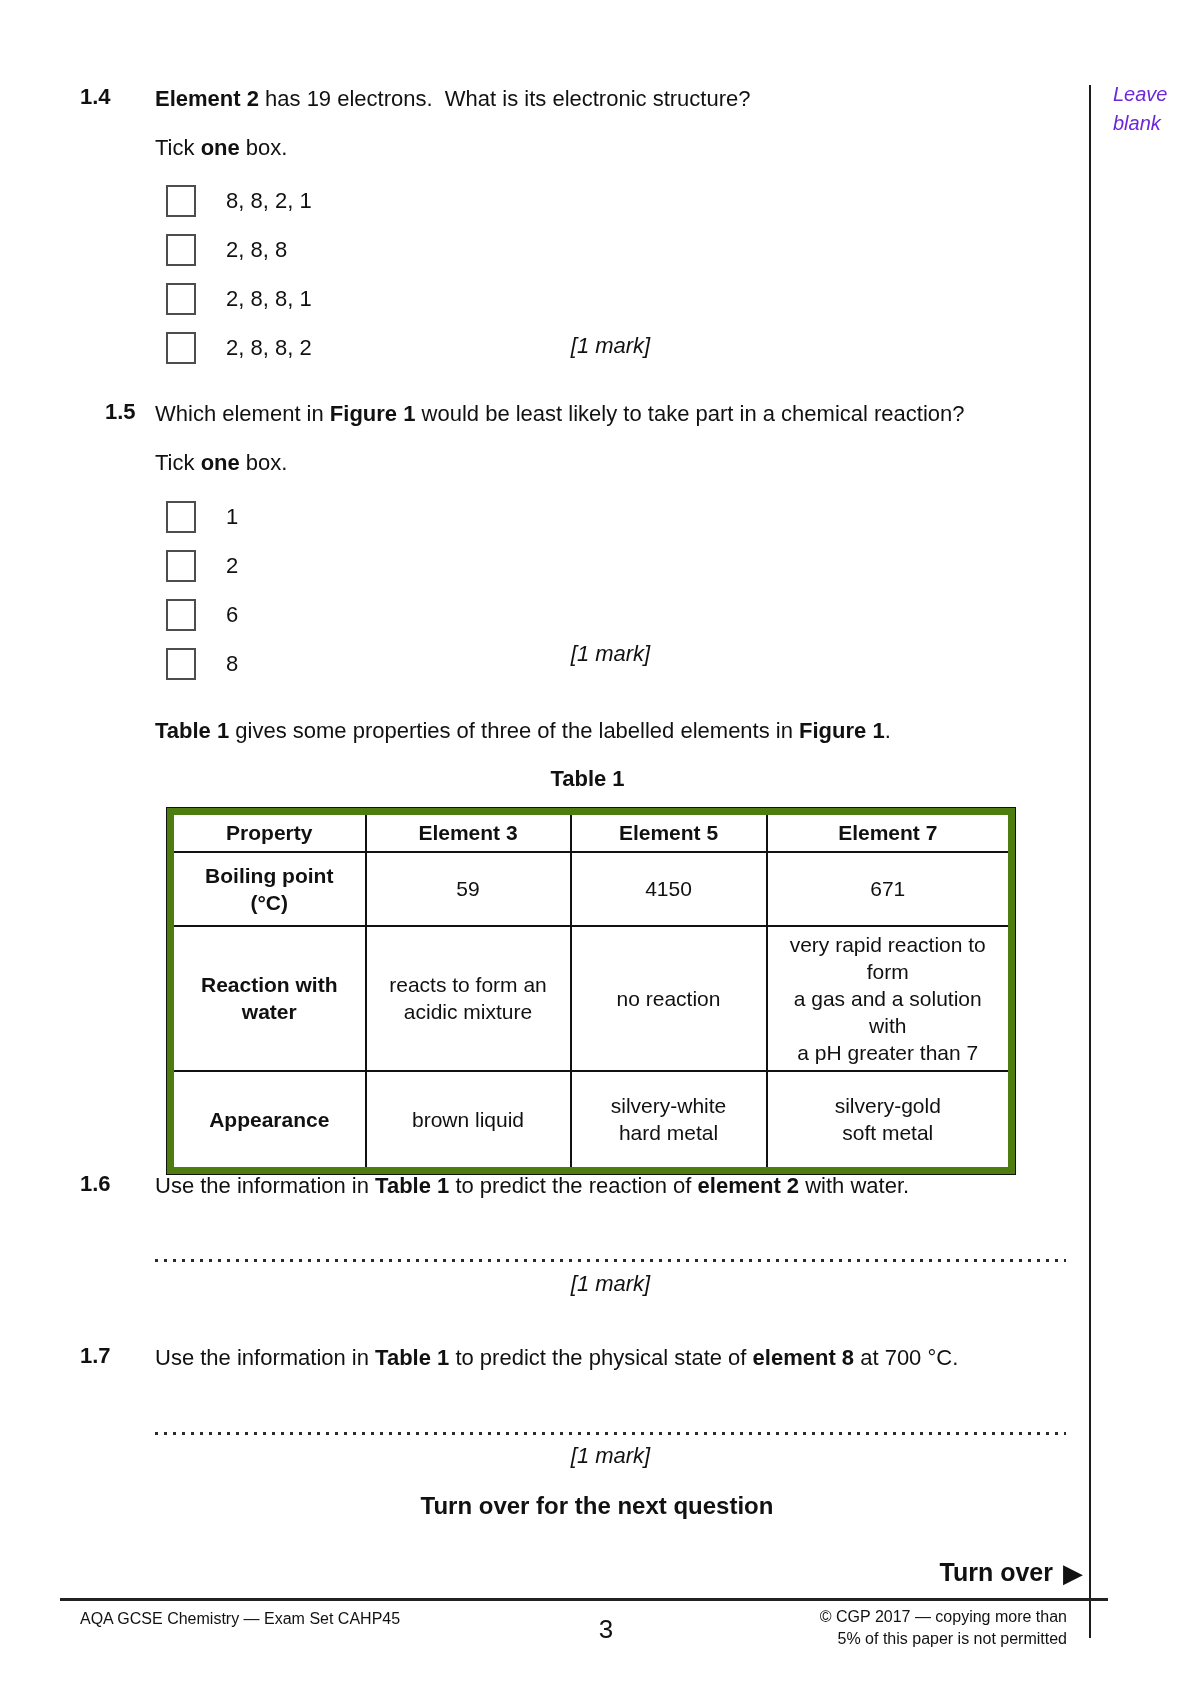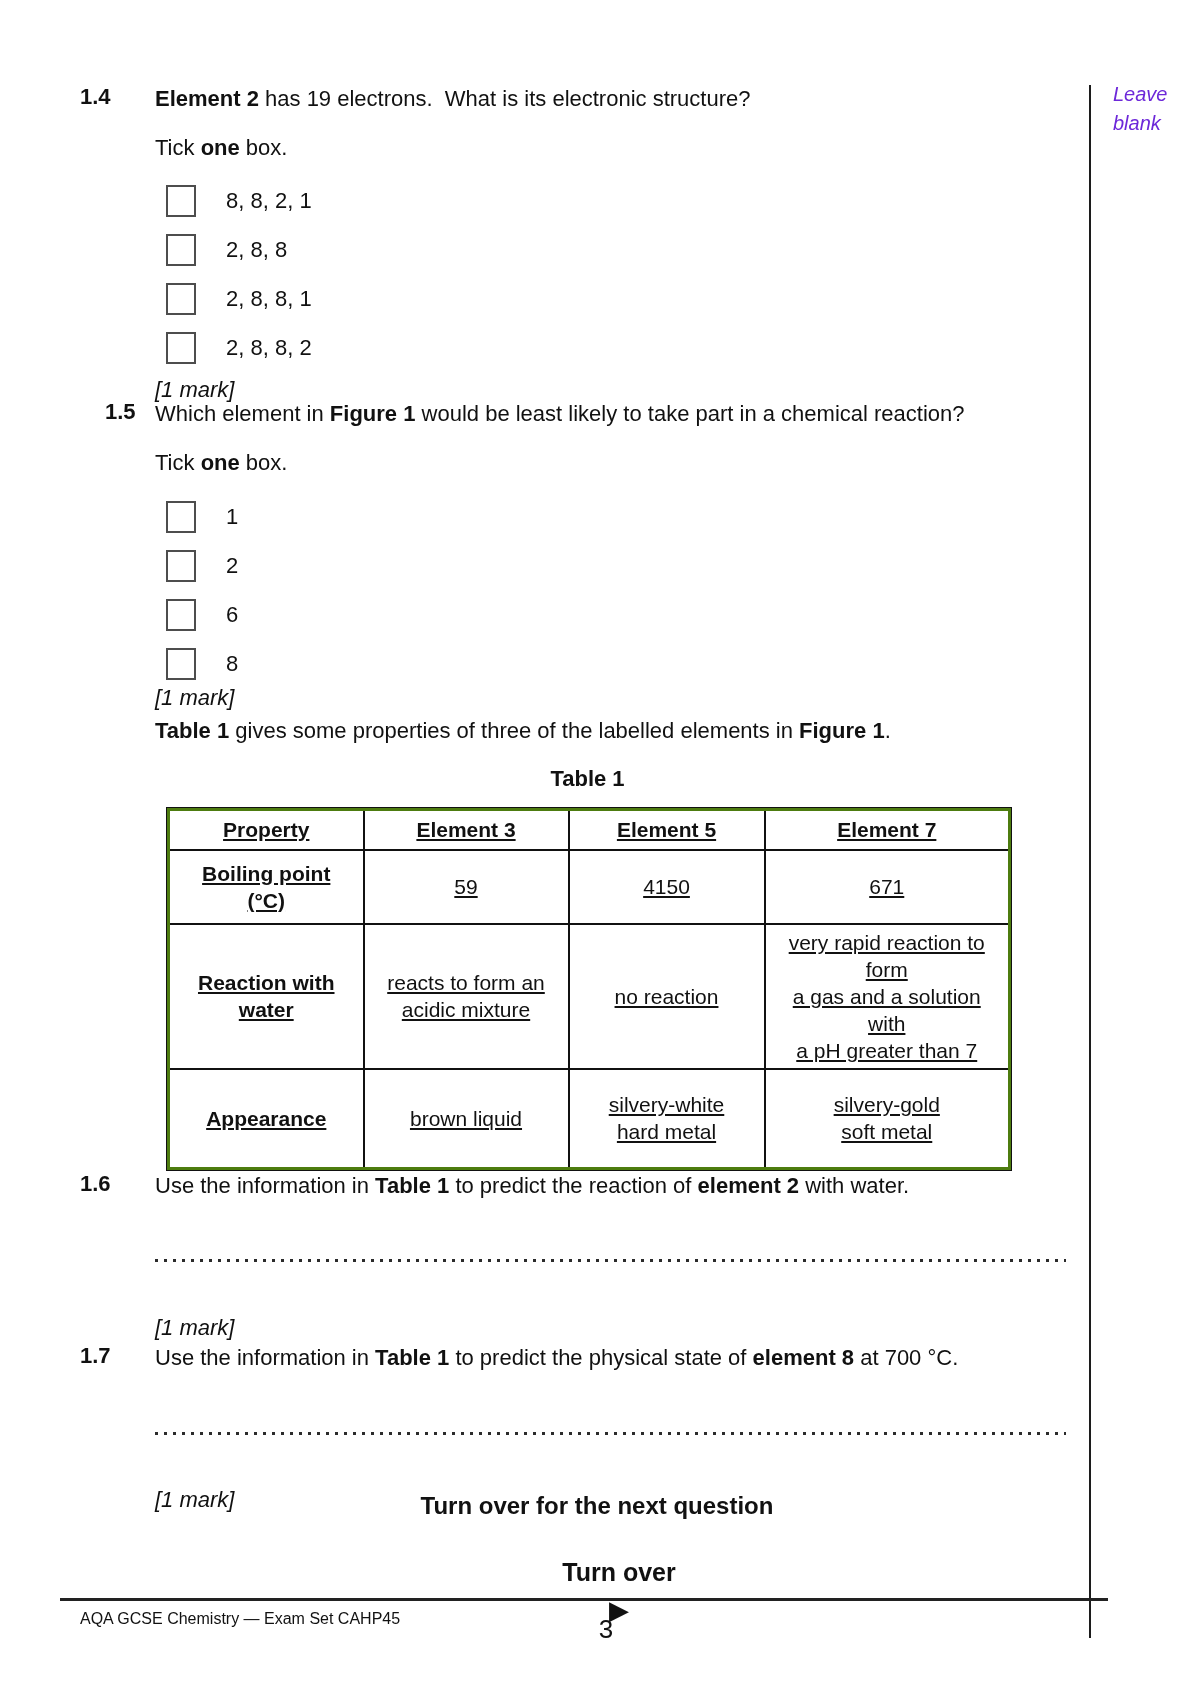--- a/index.html
+++ b/index.html
@@ -19,51 +19,51 @@
   .opt-row{display:flex;align-items:center;height:49px;}
   .cbox{
     width:30px;height:32px;
     border:2px solid #4d4d4d;
     background:#fff;
     box-sizing:border-box;
     flex:0 0 auto;
   }
   .opt-label{font-size:22px;margin-left:30px;text-align:center;}
   .mark{
-    font-size:22px;font-style:italic;text-align:left;
-    width:911px;left:155px;margin-top:44px;
+    font-size:22px;font-style:italic;text-align:center;
+    width:911px;left:155px;
   }
   .dotline{
     left:155px;width:911px;height:3px;
     background:repeating-linear-gradient(to right,#2b2b2b 0px,#2b2b2b 3px,transparent 3px,transparent 9px);
   }
   .t1{
     border-collapse:collapse;table-layout:fixed;
     width:841px;
     font-size:21px;line-height:27px;
   }
   .t1 th,.t1 td{
     border:2px solid #111;
     text-align:center;vertical-align:middle;
     white-space:pre-line;
     padding:4px 6px;
     box-sizing:border-box;
   }
-  .t1{border:3px solid #4d7c0f;outline:1px solid #111;text-decoration:underline;}
+  .t1{border:7px solid #4d7c0f;outline:1px solid #111;}
   .t1 thead th{font-weight:bold;}
   .t1 tbody th{font-weight:bold;}
   .t1 td{font-weight:normal;}
   .vline{width:2px;background:#1c1c1c;}
   .leave{
     font-size:20px;font-style:italic;line-height:29px;color:#6d28d9;
   }
   .center-bold{font-weight:bold;font-size:24px;text-align:center;}
   .turnover{
     font-weight:bold;font-size:25px;text-align:right;
-    display:flex;justify-content:flex-end;align-items:center;gap:10px;flex-direction:column;
+    display:flex;justify-content:flex-end;align-items:center;gap:10px;
   }
   .tri{font-size:26px;line-height:26px;}
   .rule{height:3px;background:#222;}
   .foot{font-size:16px;}
   .foot-right{text-align:right;white-space:pre-line;line-height:22px;}
   .pgnum{font-size:26px;text-align:center;}
 </style>
 </head>
 <body>
 
@@ -184,14 +184,16 @@
 
   <div class="abs turnover" style="left:155px;top:1558px;width:928px;">
     <span>Turn over</span>
       <span class="tri">▶</span>
   </div>
 
   <div class="abs rule" style="left:60px;top:1598px;width:1048px;"></div>
 
   <div class="abs foot" style="left:80px;top:1610px;">AQA GCSE Chemistry — Exam Set CAHP45</div>
   <div class="abs pgnum" style="left:155px;top:1614px;width:902px;">3</div>
+  <div class="abs foot foot-right" style="left:455px;top:1606px;width:612px;">© CGP 2017 — copying more than
+5% of this paper is not permitted</div>
 
 </div>
 
 </body></html>

